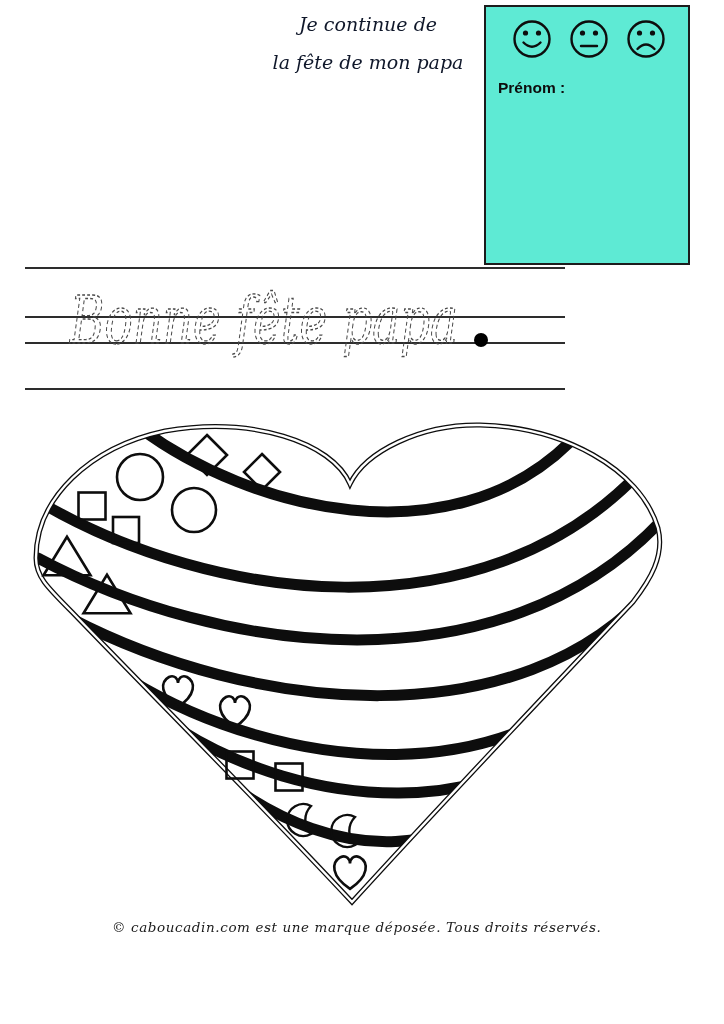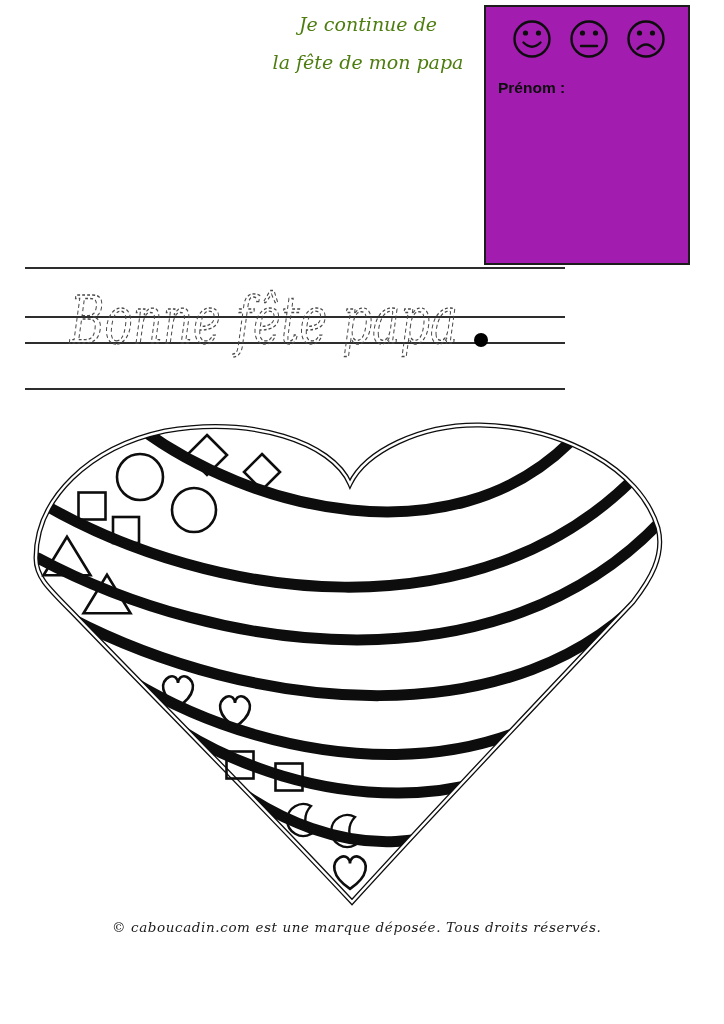--- a/index.html
+++ b/index.html
@@ -2,26 +2,26 @@
 <html><head>
 <meta charset="utf-8">
 <style>
   html,body{margin:0;padding:0;background:#ffffff;}
   body{width:724px;height:1024px;position:relative;overflow:hidden;
        font-family:"DejaVu Serif", serif;color:#111;}
   .abs{position:absolute;}
 
   
   #instructions{left:262px;top:6px;width:212px;text-align:center;
-    font-style:italic;font-size:19px;line-height:37.5px;color:#4d7c0f;
+    font-style:italic;font-size:19px;line-height:37.5px;color:#0f172a;
     font-family:"DejaVu Serif", serif;}
 
   
   #name-box{left:484px;top:5px;width:202px;height:256px;
-    border:2px solid #1c1c1c;background:#a21caf;}
+    border:2px solid #1c1c1c;background:#5eead4;}
   #prenom-label{position:absolute;left:12px;top:72px;
     font-family:"Liberation Sans", sans-serif;font-weight:bold;
     font-size:15.5px;color:#0d0d0d;}
   #smileys{position:absolute;left:0;top:10px;}
 
   
   .ruled-line{left:25px;width:540px;height:2.4px;background:#2d2d2d;}
 
   
   #trace-svg{left:0;top:0;}

